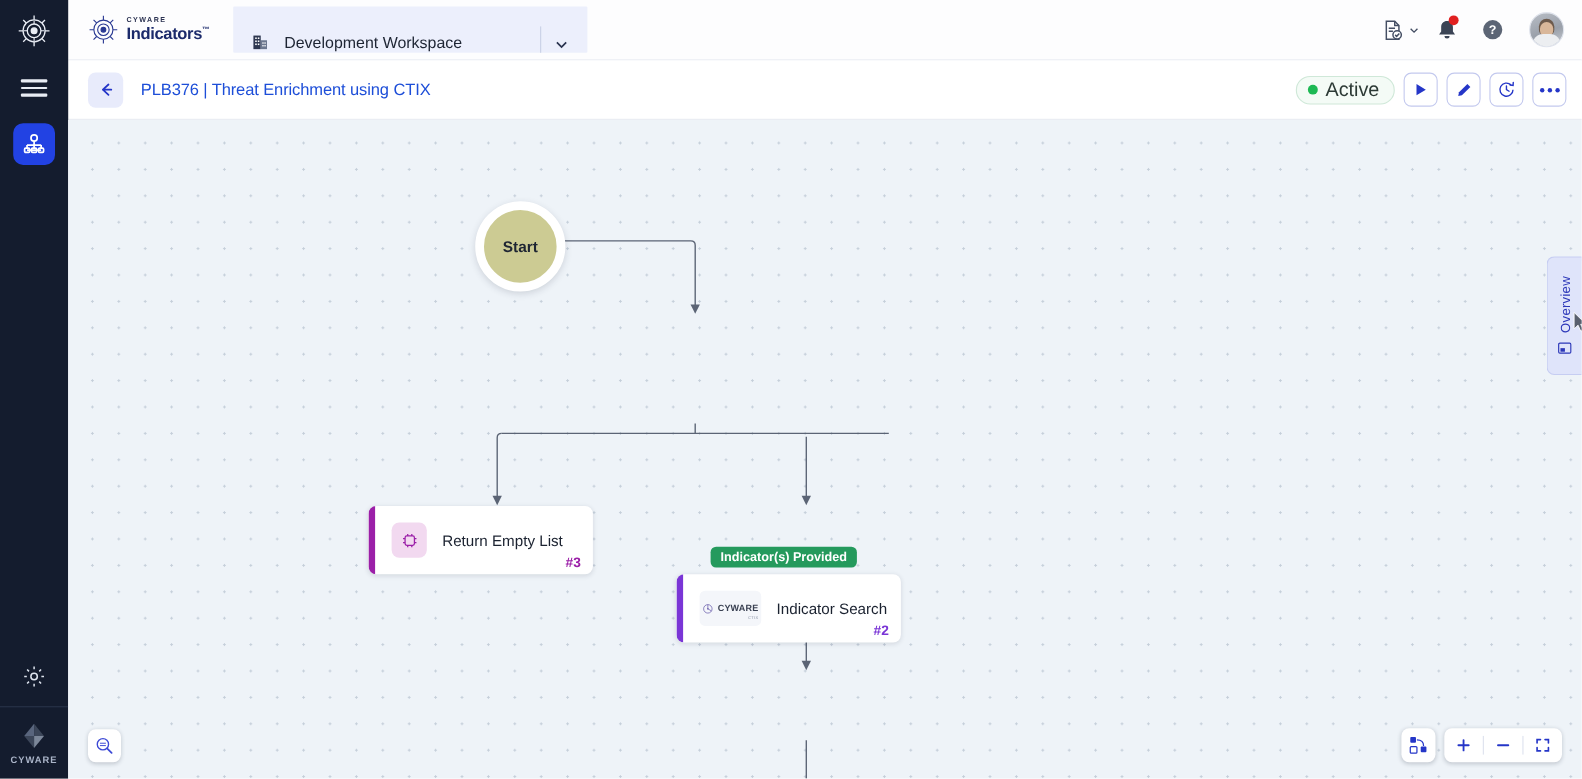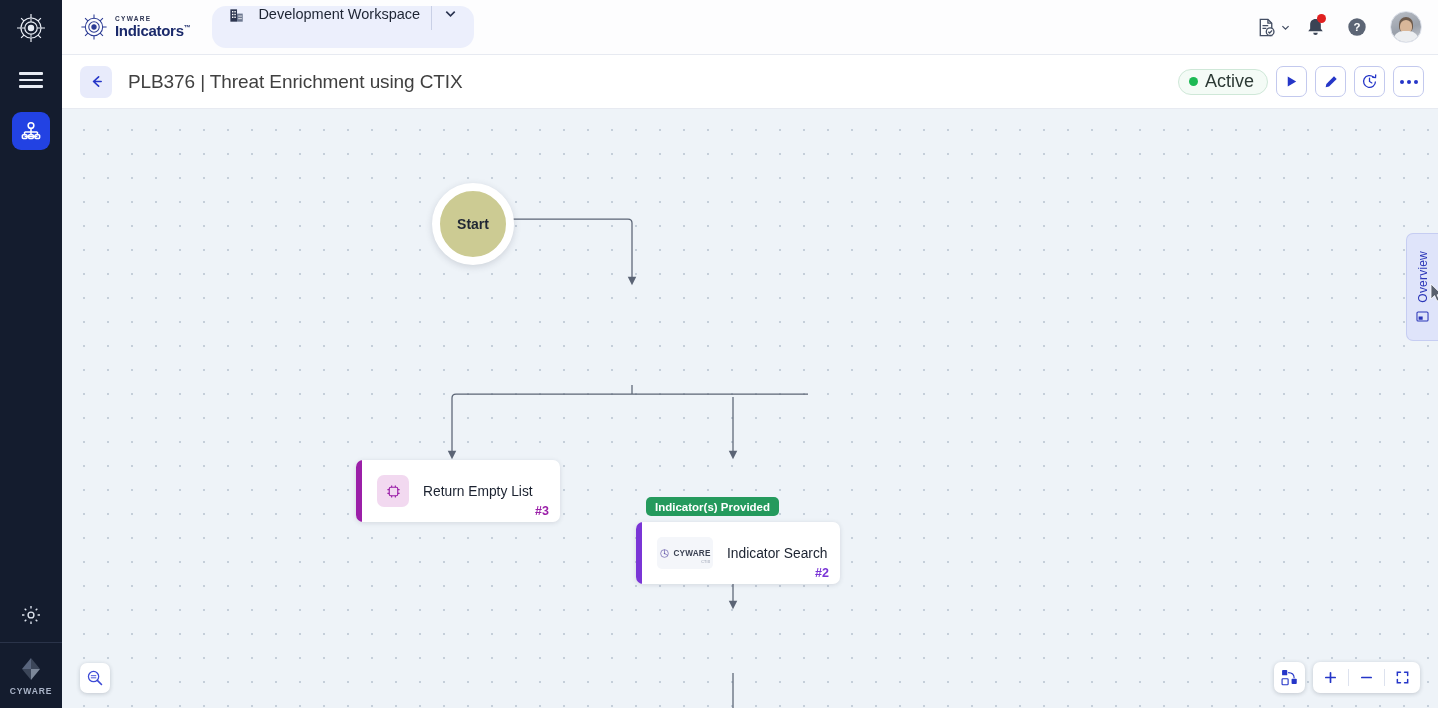--- a/index.html
+++ b/index.html
@@ -64,23 +64,23 @@
     flex: 0 0 55px;
   }
   .brand { display: flex; align-items: center; gap: 7px; }
   .brand-text { line-height: 1; }
   .brand-top { font-size: 6.5px; letter-spacing: 1.3px; color: #2c3352; font-weight: 700; }
   .brand-bot { font-size: 15px; letter-spacing: -.3px; color: #1b2a6b; font-weight: 700; margin-top: 1px; }
   .brand-tm { font-size: 7px; vertical-align: super; }
 
   .ws-select {
     margin-left: 22px;
-    width: 262px; height: 42px;
-    background: #eceffc; border-radius: 14px;
-    display: flex; align-items: flex-start; padding: 0 6px 0 16px;
+    width: 322px; height: 42px;
+    background: #eceffc; border-radius: 1px;
+    display: flex; align-items: flex-end; padding: 0 6px 0 16px;
     cursor: pointer;
   }
   .ws-name { font-size: 14.5px; color: #1d2433; margin-left: 11px; flex: 1 1 auto; }
   .ws-sep { width: 1px; height: 24px; background: #c9d0e6; }
   .ws-chev { width: 36px; display: flex; align-items: center; justify-content: center; }
 
   .top-right { margin-left: auto; display: flex; align-items: center; gap: 4px; }
   .ticon { width: 38px; height: 38px; display: flex; align-items: center; justify-content: center; cursor: pointer; position: relative; }
   .bell-dot {
     position: absolute; top: 6px; right: 8px;
@@ -115,21 +115,21 @@
     border-bottom: 1px solid #e7eaf1;
     display: flex; align-items: center; padding: 0 14px 0 18px;
     flex: 0 0 54px;
   }
   .back-btn {
     width: 32px; height: 32px; border-radius: 7px;
     background: #e8ebfb;
     display: flex; align-items: center; justify-content: center;
     cursor: pointer; flex: 0 0 32px;
   }
-  .page-title { font-size: 19px; color: #404040; margin-left: 16px; letter-spacing: -.1px; }
+  .page-title { font-size: 15px; color: #1d4ed8; margin-left: 16px; letter-spacing: -.1px; }
   .title-right { margin-left: auto; display: flex; align-items: center; gap: 8px; }
   .status-pill {
     height: 26px; padding: 0 13px 0 10px;
     border: 1px solid #cfe8d8; border-radius: 14px;
     background: #f4fbf6;
     display: flex; align-items: center; gap: 7px;
     font-size: 18px; color: #2c3a35;
   }
   .status-dot { width: 9px; height: 9px; border-radius: 50%; background: #1db954; }
   .abtn {
@@ -140,21 +140,20 @@
   .dots { display: flex; gap: 3px; }
   .dots i { width: 4px; height: 4px; border-radius: 50%; background: #2536c8; display: block; }
 
   
   .canvas {
     position: relative; flex: 1 1 auto; overflow: hidden;
     background-color: #eef3f8;
     background-image: radial-gradient(#c5cfda 1.1px, transparent 1.2px);
     background-size: 24px 24px;
     background-position: 10px 9px;
-    padding-left: 21px;
   }
   .svg-layer { position: absolute; inset: 0; width: 100%; height: 100%; }
 
   .node { position: absolute; }
 
   
   .start-node {
     width: 82px; height: 82px; border-radius: 50%;
     background: #cccb93;
     border: 8px solid #ffffff;

